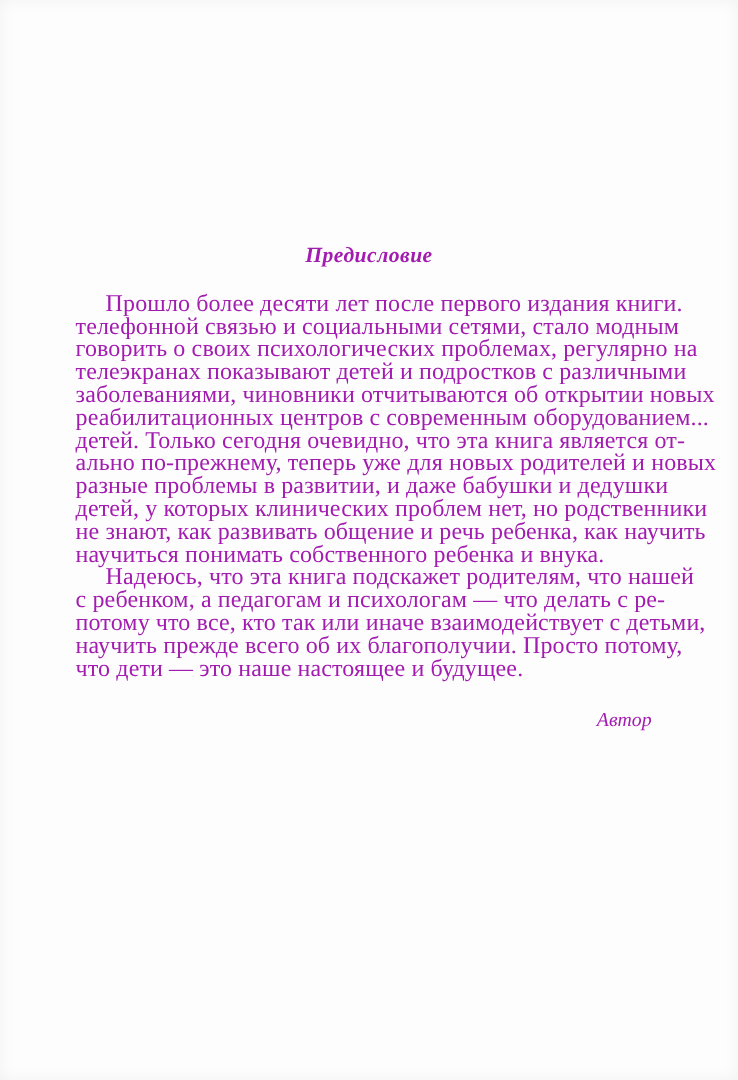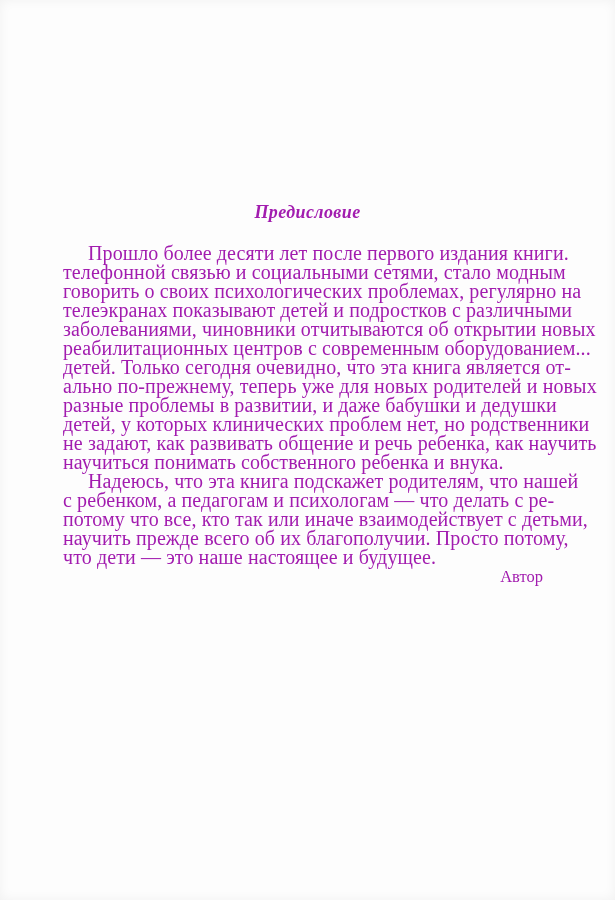--- a/index.html
+++ b/index.html
@@ -46,22 +46,24 @@
     white-space: nowrap;
   }
   .line.noflush {
     text-align-last: left;
     text-align: center;
   }
   .line.first {
     text-indent: 25px;
   }
   .signature {
+    margin-top: 23px;
     padding-right: 9px;
     text-align: right;
+    font-style: italic;
     font-size: 16.5px;
     line-height: 19px;
   }
 </style>
 </head>
 <body>
 
 <div class="page">
   <div class="content">
     <div class="title-block">
@@ -71,21 +73,21 @@
         <div class="line first">Прошло более десяти лет после первого издания книги.</div>
         <div class="line">телефонной связью и социальными сетями, стало модным</div>
         <div class="line">говорить о своих психологических проблемах, регулярно на</div>
         <div class="line">телеэкранах показывают детей и подростков с различными</div>
         <div class="line">заболеваниями, чиновники отчитываются об открытии новых</div>
         <div class="line">реабилитационных центров с современным оборудованием...</div>
         <div class="line">детей. Только сегодня очевидно, что эта книга является от-</div>
         <div class="line">ально по-прежнему, теперь уже для новых родителей и новых</div>
         <div class="line">разные проблемы в развитии, и даже бабушки и дедушки</div>
         <div class="line">детей, у которых клинических проблем нет, но родственники</div>
-        <div class="line">не задают, как развивать общение и речь ребенка, как научить</div>
+        <div class="line">не знают, как развивать общение и речь ребенка, как научить</div>
         <div class="line noflush">научиться понимать собственного ребенка и внука.</div>
         <div class="line first">Надеюсь, что эта книга подскажет родителям, что нашей</div>
         <div class="line">с ребенком, а педагогам и психологам — что делать с ре-</div>
         <div class="line">потому что все, кто так или иначе взаимодействует с детьми,</div>
         <div class="line">научить прежде всего об их благополучии. Просто потому,</div>
         <div class="line noflush">что дети — это наше настоящее и будущее.</div>
       </div>
     <div class="signature">Автор</div>
   </div>
 </div>

